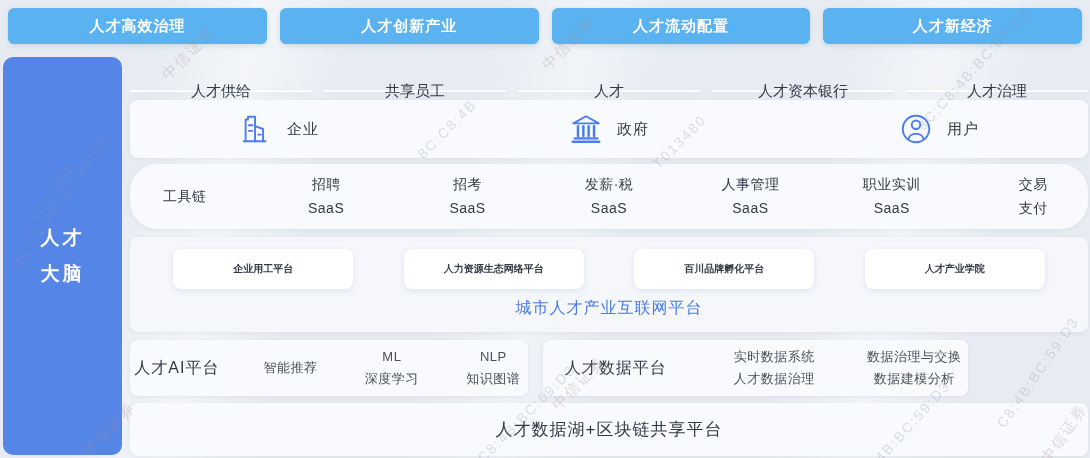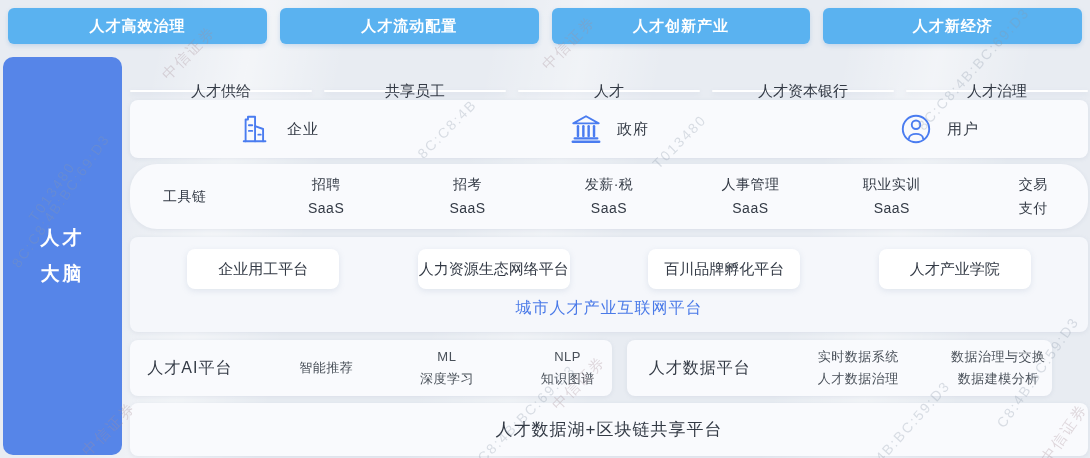--- a/index.html
+++ b/index.html
@@ -41,28 +41,28 @@
   .actor{flex:1;display:flex;align-items:center;justify-content:center;gap:14px;}
   .actor svg{display:block;}
   .actor-label{font-size:15px;color:var(--ink);letter-spacing:1px;}
   
   .saas-row{margin-top:6px;height:65px;display:flex;align-items:center;border-radius:27px;}
   .saas-col{flex:1;display:flex;flex-direction:column;align-items:center;justify-content:center;
     font-size:14px;color:var(--ink);line-height:1.65;letter-spacing:.5px;}
   
   .platform-panel{margin-top:8px;height:95px;background:var(--panel-deep);}
   .platform-cards{display:flex;justify-content:space-around;align-items:center;padding:12px 18px 0 18px;}
-  .platform-card{width:152px;height:40px;background:#fff;border-radius:8px;display:flex;align-items:center;
-    justify-content:center;font-size:15px;color:var(--ink);box-shadow:0 2px 6px rgba(130,150,180,.18);}
+  .platform-card{width:180px;height:40px;background:#fff;border-radius:8px;display:flex;align-items:center;
+    justify-content:center;font-size:10px;color:var(--ink);box-shadow:0 2px 6px rgba(130,150,180,.18);font-weight:bold;}
   .platform-caption{margin-top:9px;text-align:center;font-size:16px;font-weight:400;color:var(--accent-caption);
     letter-spacing:1px;}
   
   .split-row{margin-top:8px;display:flex;gap:15px;height:56px;}
   .split-panel{display:flex;align-items:center;}
-  .split-left{width:482px;}
+  .split-left{width:398px;}
   .split-right{width:425px;}
   .split-title{flex:1.35;text-align:center;font-size:16px;font-weight:500;color:var(--ink);letter-spacing:1px;}
   .split-item{flex:1;display:flex;flex-direction:column;align-items:center;justify-content:center;
     font-size:13px;color:var(--ink-soft);line-height:1.7;letter-spacing:.5px;}
   
   .bottom-panel{margin-top:7px;height:53px;display:flex;align-items:center;justify-content:center;
     font-size:17px;font-weight:400;color:var(--ink);letter-spacing:1px;}
   
   .wm-layer{position:absolute;inset:0;z-index:5;pointer-events:none;}
   .wm{position:absolute;white-space:nowrap;font-size:14px;letter-spacing:2px;
@@ -70,22 +70,22 @@
   .wm.warm{color:rgba(168,142,152,.32);font-size:15px;}
   .r45{transform:rotate(-45deg);} .r48{transform:rotate(-48deg);} .r55{transform:rotate(-55deg);}
 </style>
 </head>
 <body>
 
 <div class="canvas">
 
   <div class="top-row">
     <div class="pill">人才高效治理</div>
+    <div class="pill">人才创新产业</div>
     <div class="pill">人才流动配置</div>
-    <div class="pill">人才创新产业</div>
     <div class="pill">人才新经济</div>
   </div>
 
   <div class="sidebar">
     <span>人才</span>
     <span>大脑</span>
   </div>
 
   <div class="main">
 

